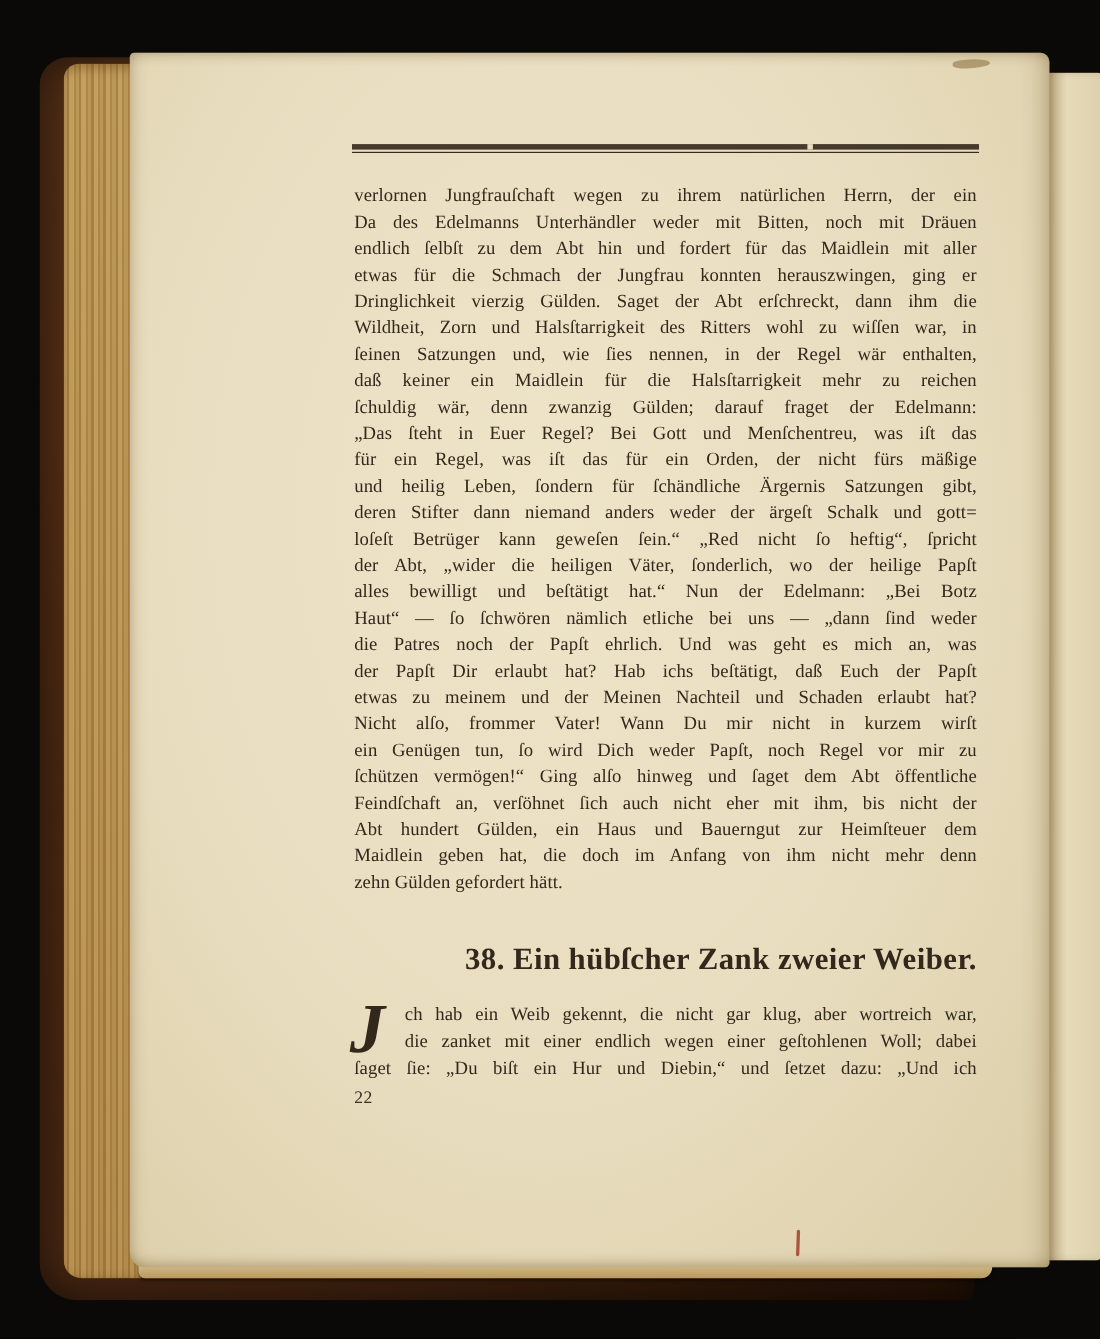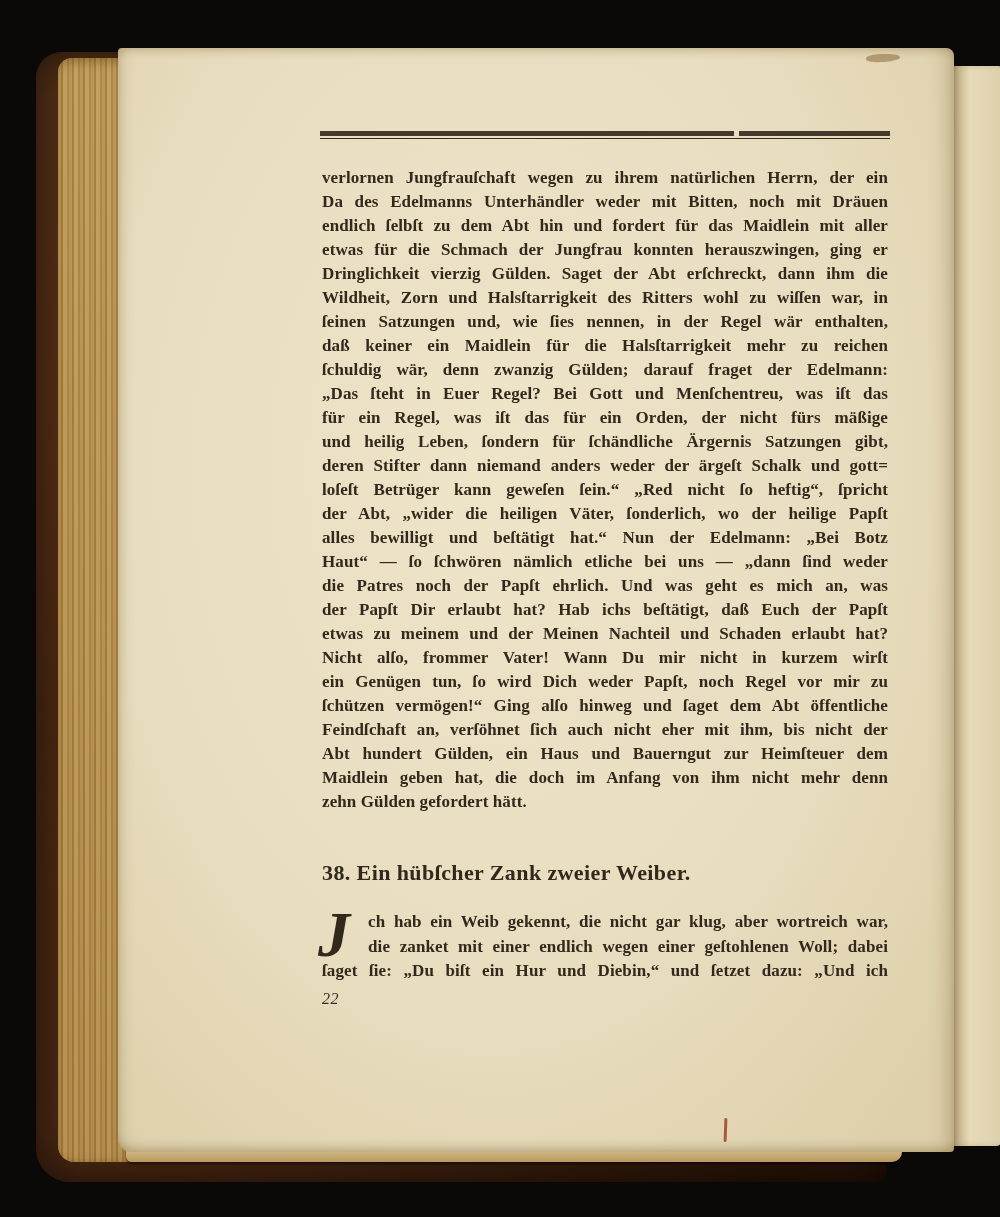--- a/index.html
+++ b/index.html
@@ -65,43 +65,42 @@
   .rule { position:absolute; left:202px; top:83px; width:570px; }
   .rule .thick { height:5px; background:#362b1e; opacity:.92; }
   .rule .thin  { height:2px; margin-top:2px;
                  background:linear-gradient(to bottom,#362b1e 55%,transparent 55%); }
   .rule .rule-break {
     position:absolute; left:414px; top:0; width:5px; height:5px; background:#e8ddbf;
   }
   
   .para1 { position:absolute; left:204px; top:118px; width:566px; color:#32281c; }
   .line {
-    height:24px; line-height:24px; font-size:17px; font-weight:700;
+    height:24px; line-height:24px; font-size:17px; font-weight:400;
     letter-spacing:.1px; text-align:justify; text-align-last:justify;
     overflow:hidden;
   }
   .para1 .line:last-child { text-align-last:left; }
   .heading {
     position:absolute; left:204px; top:810px; width:566px; height:30px;
-    margin:0; font-size:22px; line-height:30px; font-weight:700;
-    letter-spacing:.4px; text-align:left; color:#32281c;
+    margin:0; font-size:28px; line-height:30px; font-weight:700;
+    letter-spacing:.4px; text-align:right; color:#32281c;
   }
   .para2-wrap { position:absolute; left:204px; top:862px; width:566px; color:#32281c; }
   .para2 .line { line-height:24.5px; height:24.5px; }
   .para2 .line:nth-child(1), .para2 .line:nth-child(2) { padding-left:46px; box-sizing:border-box; }
   .dropcap {
     position:absolute; left:-4px; top:-7px;
     font-size:64px; line-height:64px; font-style:italic; font-weight:700;
     color:#32281c;
   }
   .pagenum {
     position:absolute; left:204px; top:941px; width:60px;
     font-size:16px; line-height:20px; font-weight:400; color:#3a2f22;
     letter-spacing:.5px;
-    font-style:italic;
   }
   .red-mark {
     position:absolute; left:606px; top:1070px; width:3px; height:24px;
     background:#a04228; opacity:.85; border-radius:2px; transform:rotate(2deg);
   }
 </style>
 </head>
 <body>
 
 <div class="stage">

